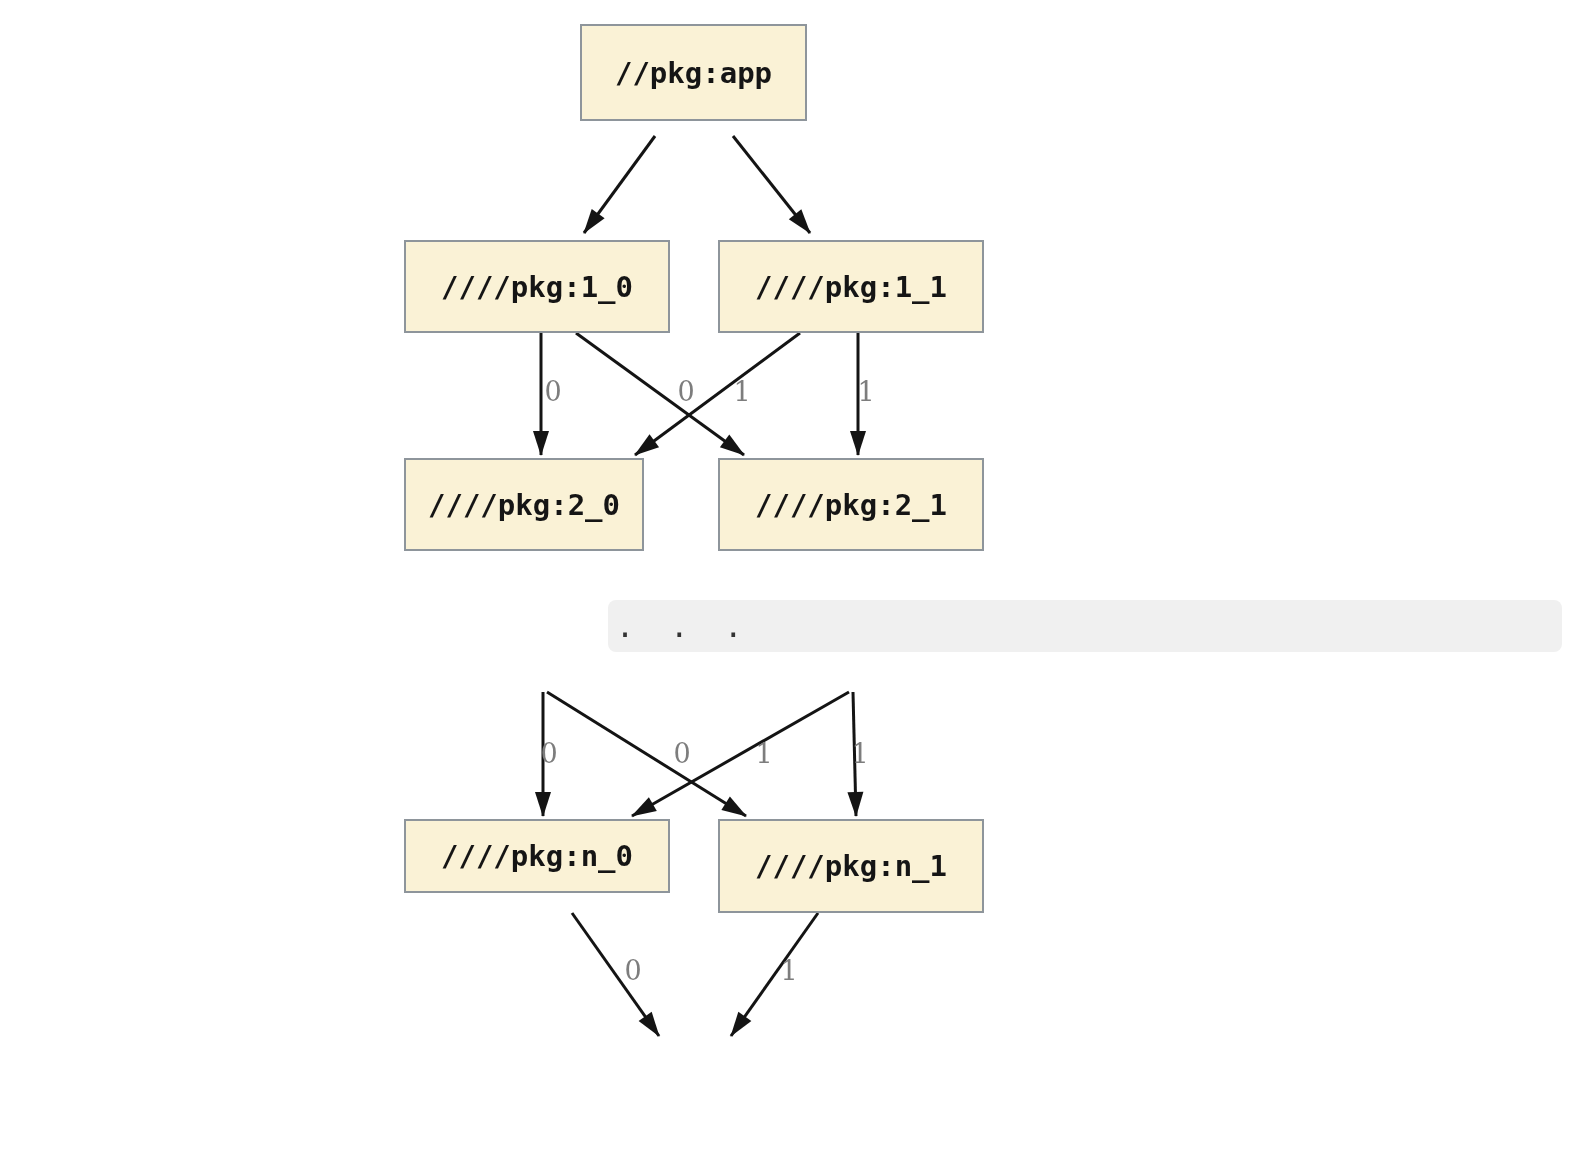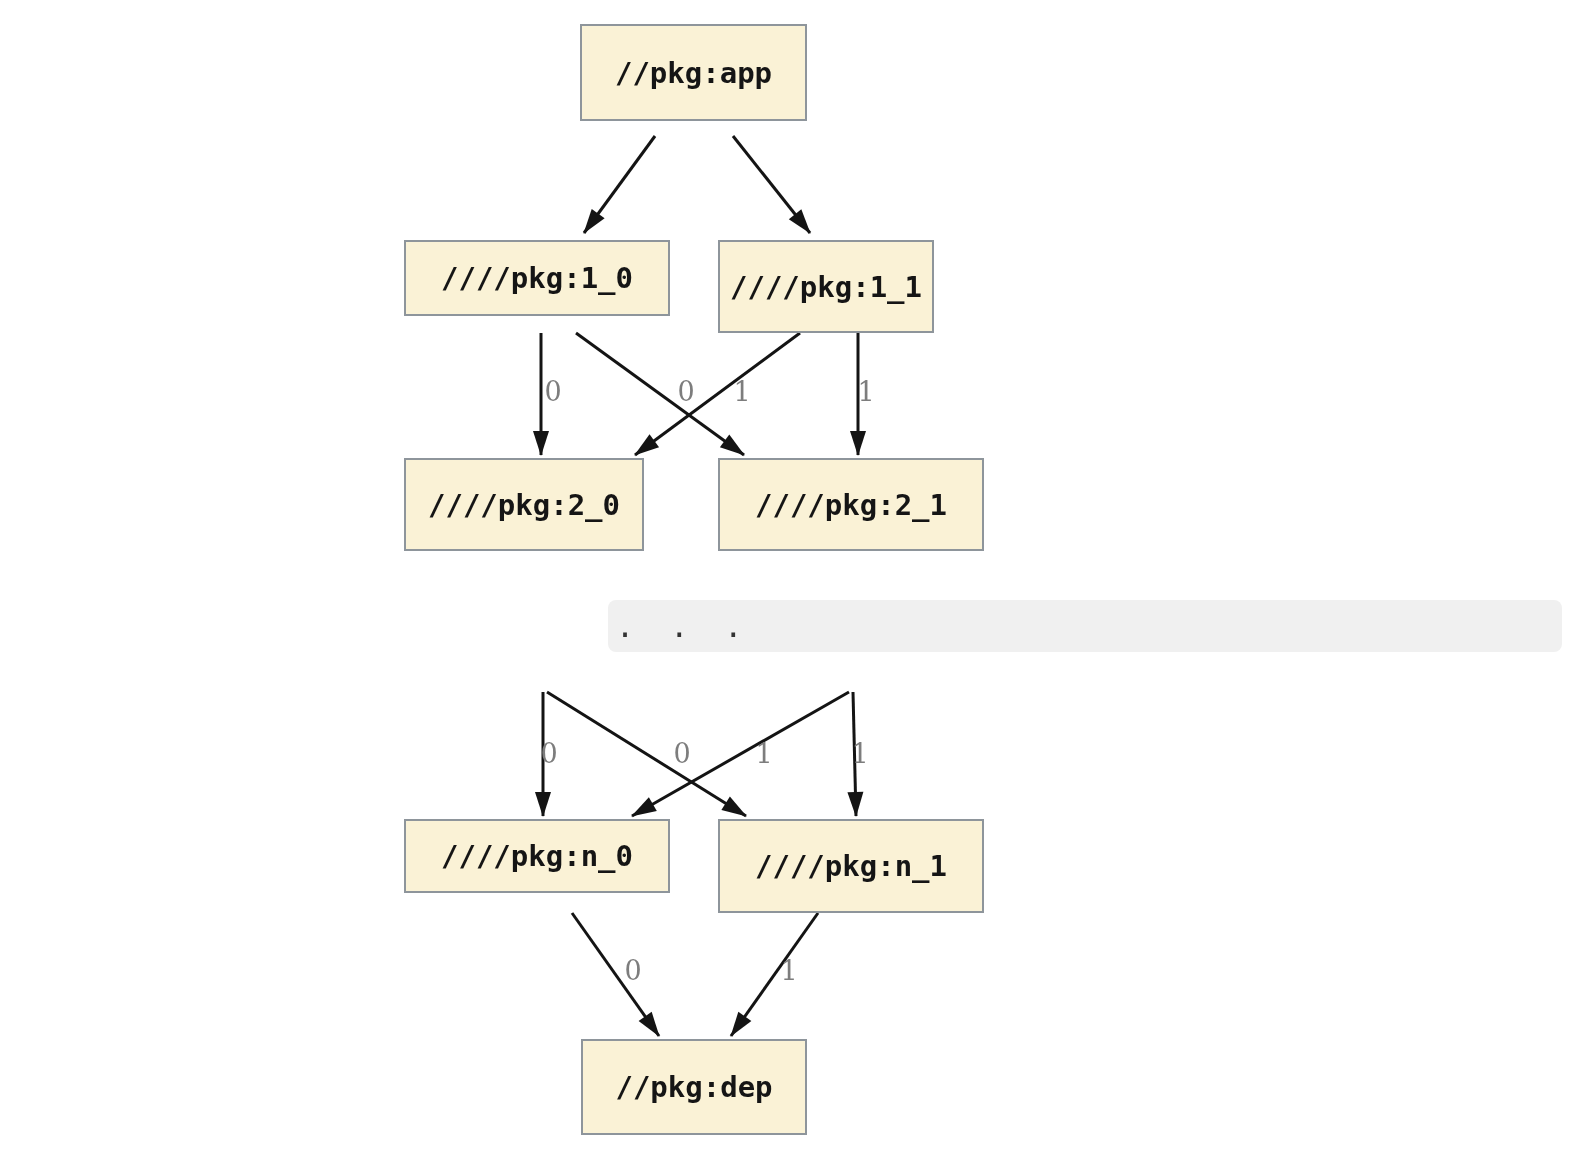--- a/index.html
+++ b/index.html
@@ -84,25 +84,25 @@
     <line class="edge" x1="853" y1="692" x2="856" y2="816" marker-end="url(#arrowhead)"></line>
 
     <line class="edge" x1="572" y1="913" x2="659" y2="1036" marker-end="url(#arrowhead)"></line>
     <line class="edge" x1="818" y1="913" x2="731" y2="1036" marker-end="url(#arrowhead)"></line>
   </svg>
 
   <div class="node" style="left:580px;top:24px;width:227px;height:97px;">
     <span class="node-label">//pkg:app</span>
   </div>
 
-  <div class="node" style="left:404px;top:240px;width:266px;height:76px;">
+  <div class="node" style="left:404px;top:240px;width:266px;height:93px;">
     <span class="node-label">////pkg:1_0</span>
   </div>
 
-  <div class="node" style="left:718px;top:240px;width:216px;height:93px;">
+  <div class="node" style="left:718px;top:240px;width:266px;height:93px;">
     <span class="node-label">////pkg:1_1</span>
   </div>
 
   <div class="node" style="left:404px;top:458px;width:240px;height:93px;">
     <span class="node-label">////pkg:2_0</span>
   </div>
 
   <div class="node" style="left:718px;top:458px;width:266px;height:93px;align-items:center;">
     <span class="node-label">////pkg:2_1</span>
   </div>
@@ -112,23 +112,20 @@
   </div>
 
   <div class="node" style="left:404px;top:819px;width:266px;height:74px;">
     <span class="node-label">////pkg:n_0</span>
   </div>
 
   <div class="node" style="left:718px;top:819px;width:266px;height:94px;text-align:center;">
     <span class="node-label">////pkg:n_1</span>
   </div>
 
-  <div class="node" style="left:581px;top:1039px;width:226px;height:96px;">
-    <span class="node-label">//pkg:dep</span>
-  </div>
 
   <span class="edge-label" style="left:553px;top:391px;">0</span>
   <span class="edge-label" style="left:686px;top:391px;">0</span>
   <span class="edge-label" style="left:742px;top:391px;">1</span>
   <span class="edge-label" style="left:866px;top:391px;">1</span>
 
   <span class="edge-label" style="left:549px;top:753px;">0</span>
   <span class="edge-label" style="left:682px;top:753px;">0</span>
   <span class="edge-label" style="left:764px;top:753px;">1</span>
   <span class="edge-label" style="left:860px;top:753px;">1</span>

